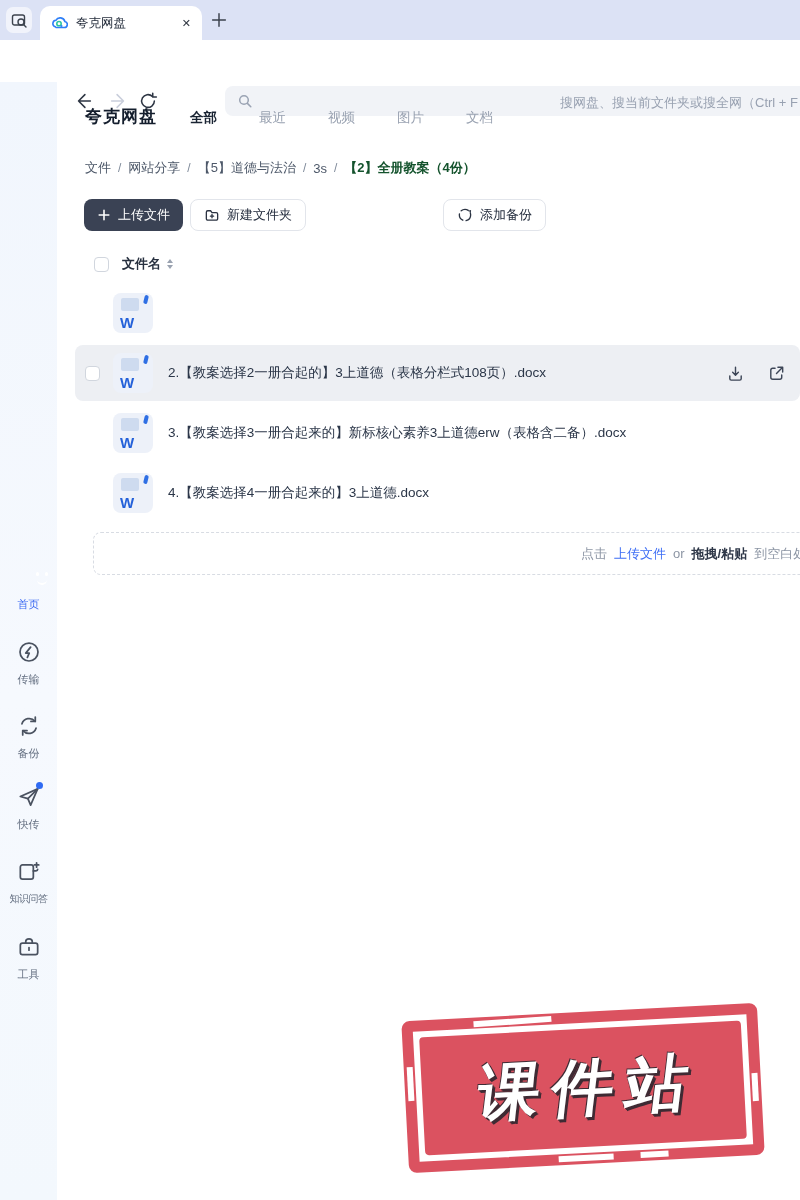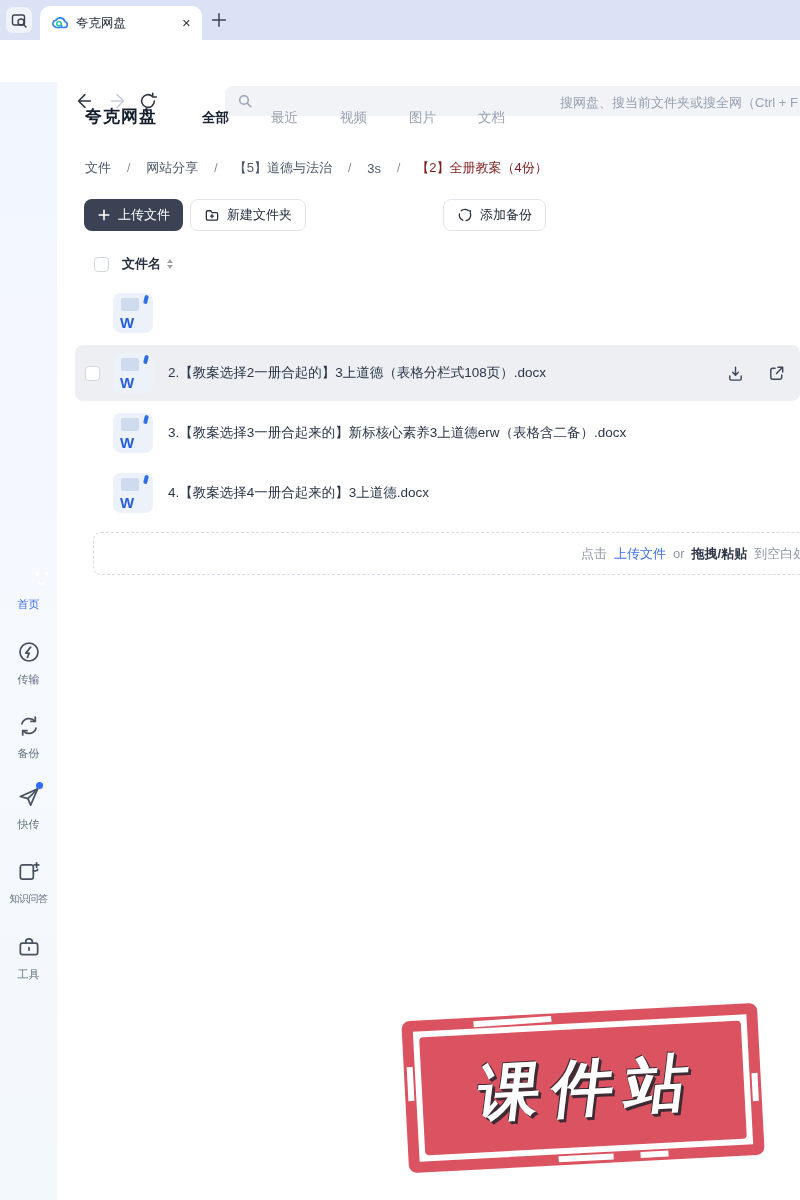--- a/index.html
+++ b/index.html
@@ -35,27 +35,27 @@
   .side-item.active .side-label{color:#3e6bf2;}
   .home-box{width:26px;height:26px;background:#3e6bf2;border-radius:8px;position:relative;margin:0 auto;}
   .home-eye{position:absolute;top:8px;width:3px;height:4px;border-radius:2px;background:#fff;}
   .home-eye.l{left:7px;} .home-eye.r{left:16px;}
   .home-mouth{position:absolute;left:8px;top:14px;width:10px;height:5px;border-bottom:2px solid #fff;
               border-radius:0 0 8px 8px;}
   .badge-dot{position:absolute;right:-1px;top:-2px;width:7px;height:7px;border-radius:50%;background:#2f6bf3;}
 
   
   .main-title{position:absolute;left:85px;top:105px;font-size:17px;font-weight:800;color:#141e2d;letter-spacing:1px;}
-  .vtabs{position:absolute;left:202px;top:109px;display:flex;gap:42px;}
+  .vtabs{position:absolute;left:190px;top:109px;display:flex;gap:42px;}
   .vtab{font-size:13.5px;color:#99a2b1;cursor:pointer;white-space:nowrap;}
   .vtab.active{color:#1a2433;font-weight:700;}
 
-  .breadcrumb{position:absolute;left:85px;top:159px;display:flex;gap:16px;align-items:center;font-size:13px;}
+  .breadcrumb{position:absolute;left:85px;top:159px;display:flex;gap:7px;align-items:center;font-size:13px;}
   .crumb{color:#4d5869;font-weight:500;white-space:nowrap;cursor:pointer;}
-  .crumb.last{color:#7f1d1d;font-weight:400;cursor:default;}
+  .crumb.last{color:#14532d;font-weight:700;cursor:default;}
   .crumb-sep{color:#7f8a9a;font-size:12px;}
 
   
   .btn{position:absolute;top:199px;height:32px;border-radius:8px;display:flex;align-items:center;gap:7px;
        padding:0 13px;box-sizing:border-box;font-size:13px;cursor:pointer;white-space:nowrap;}
   .btn-upload{left:84px;background:#3a4254;color:#fff;font-weight:500;}
   .btn-light{background:#fff;border:1px solid #e2e5eb;color:#242d3e;}
   #btn-newfolder{left:190px;} #btn-bt{left:305px;} #btn-backup{left:443px;}
 
   

